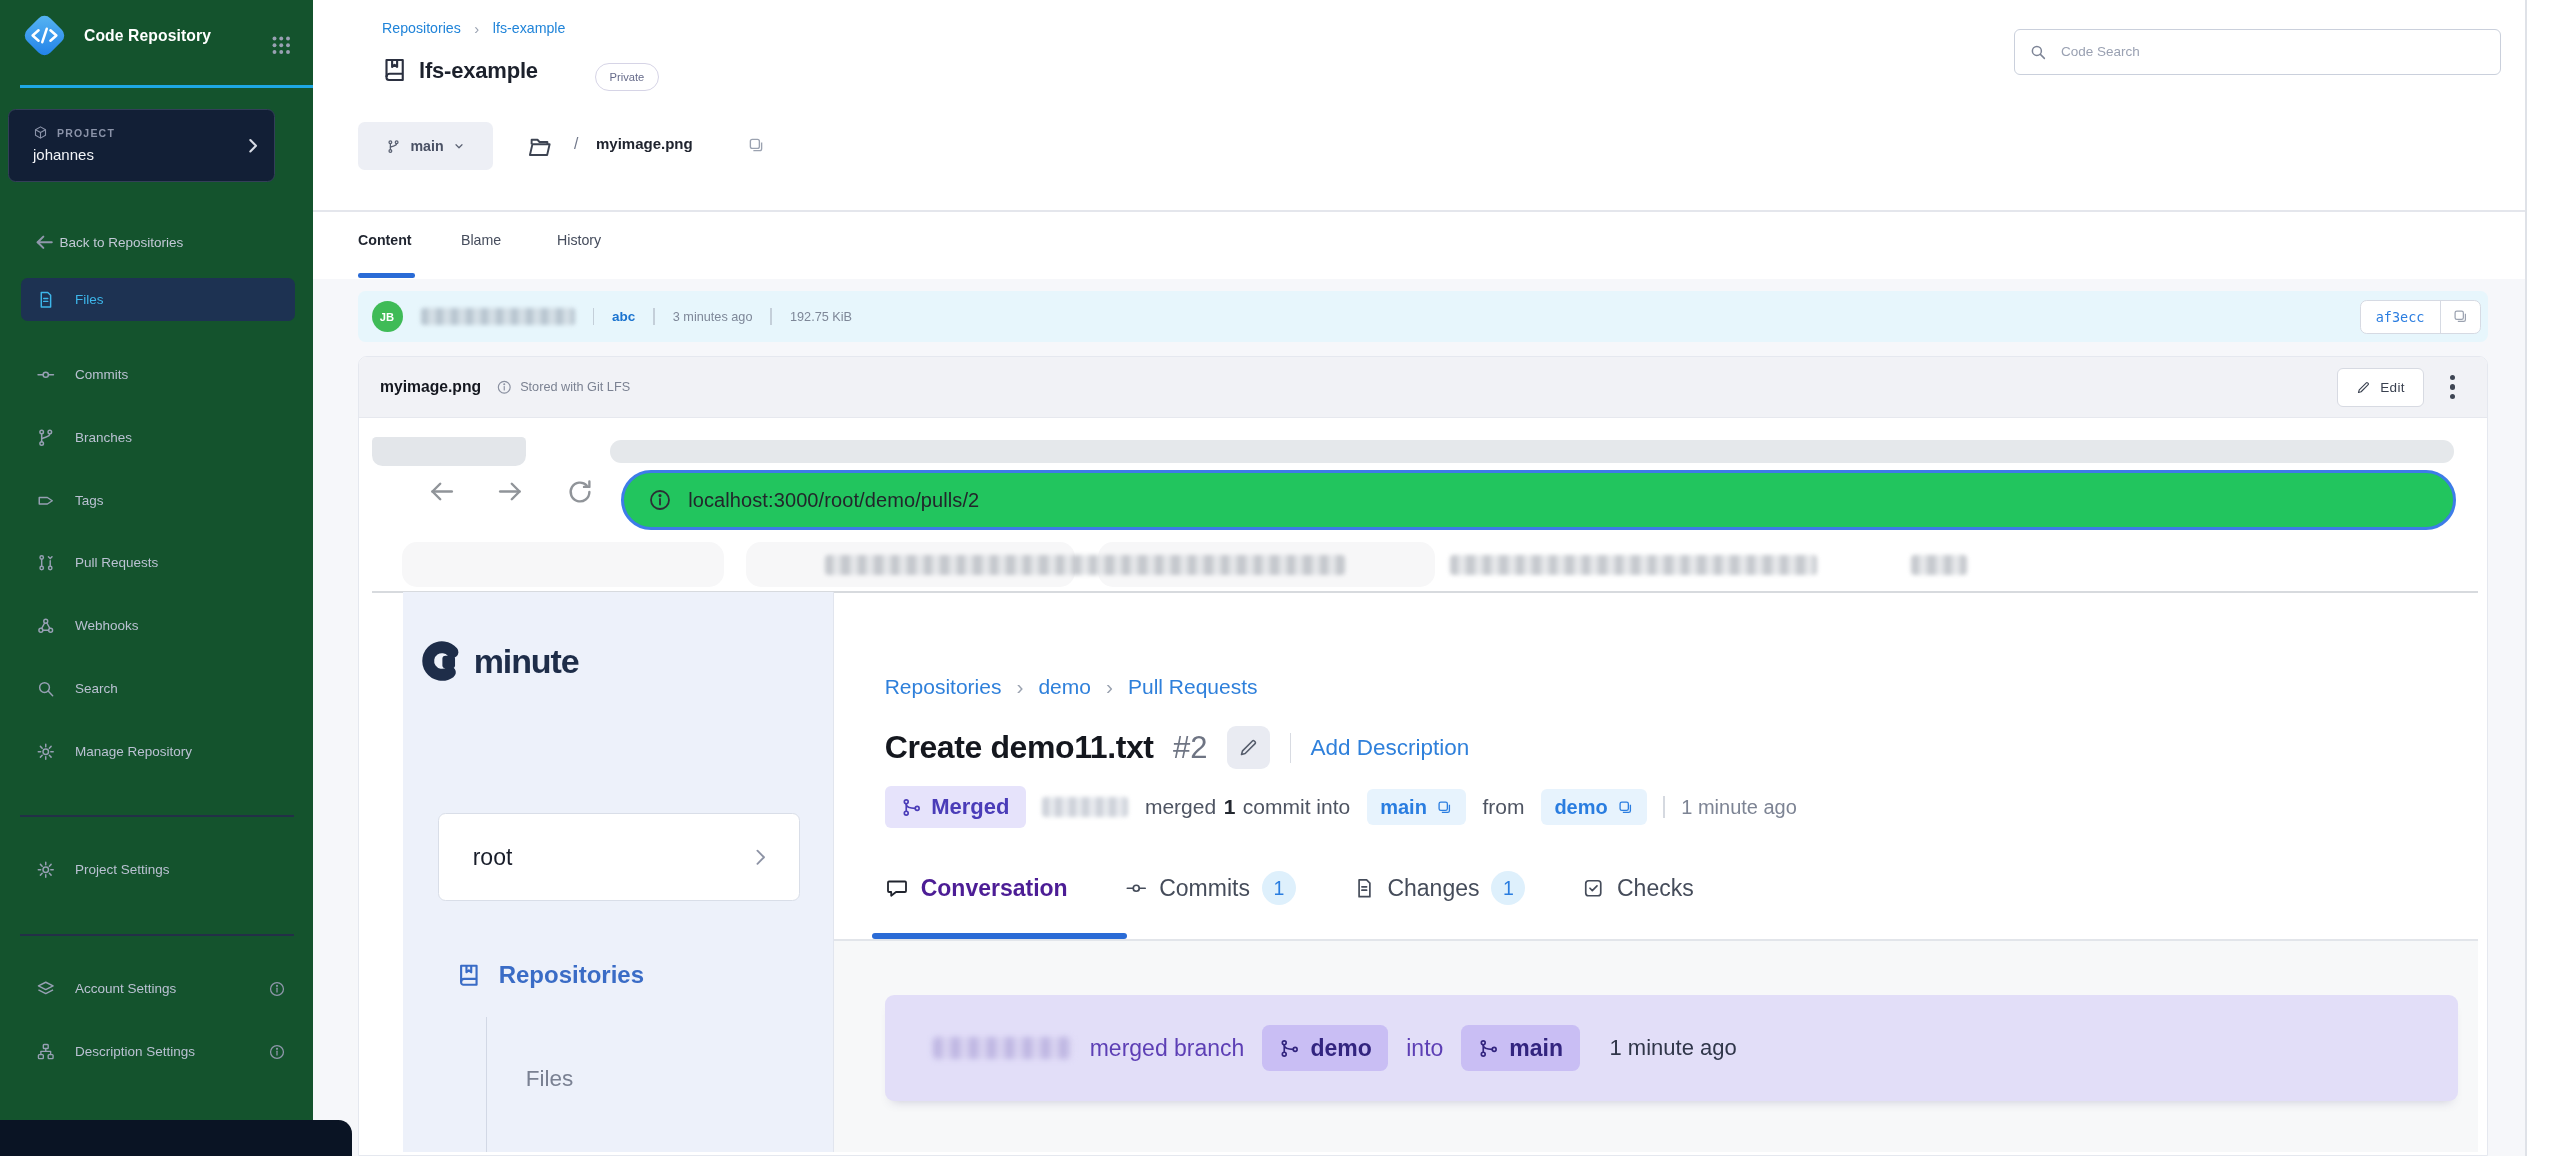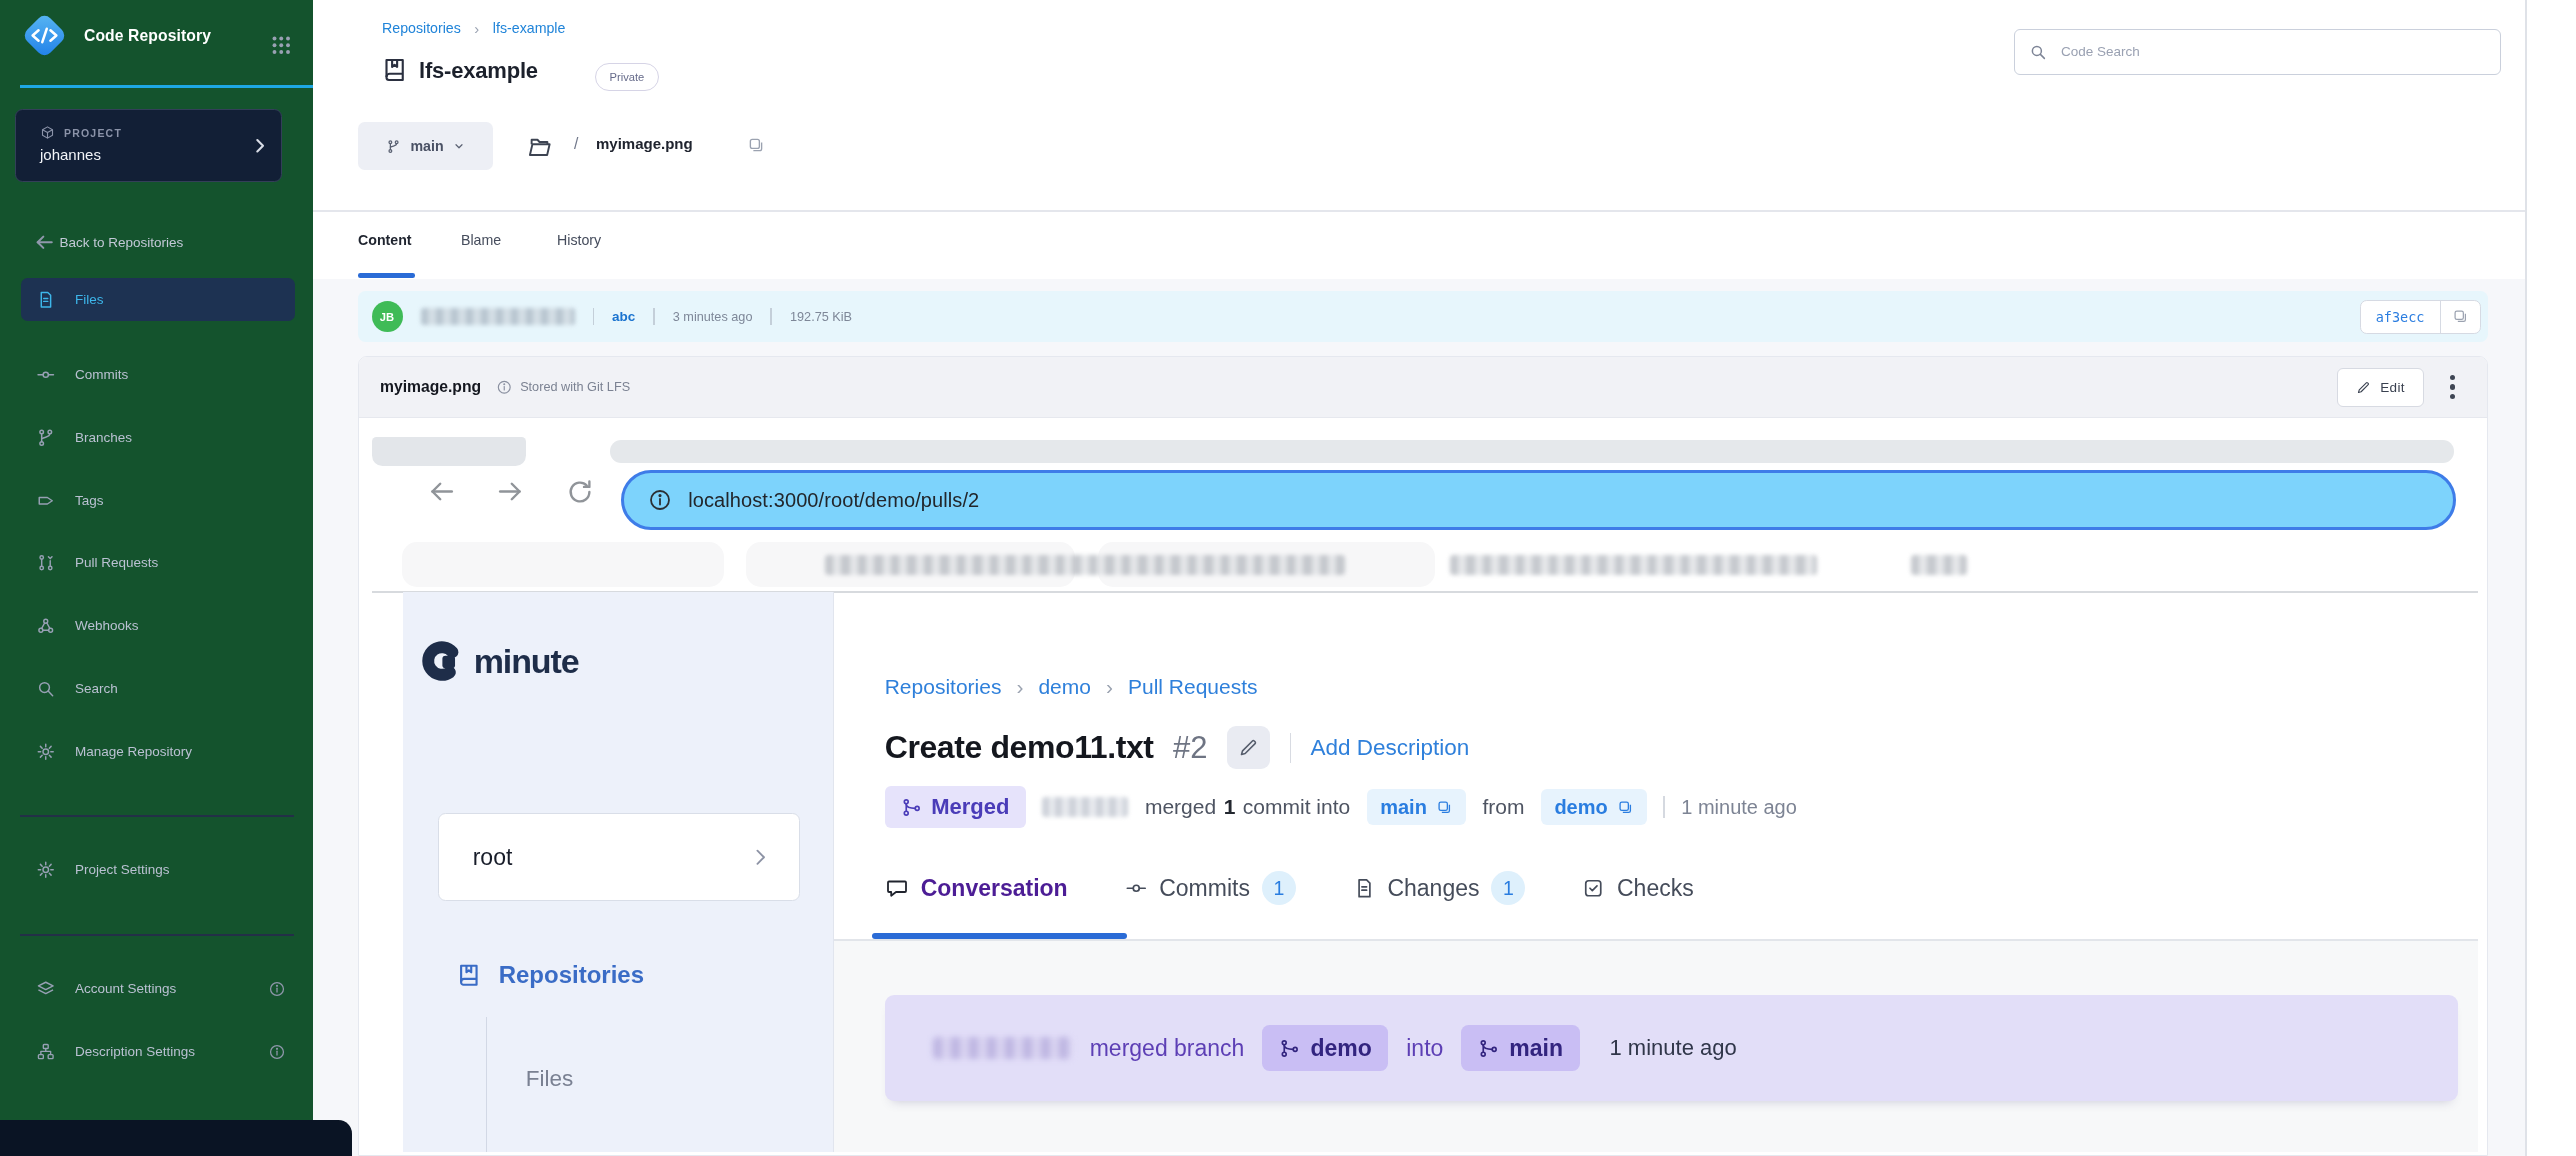--- a/index.html
+++ b/index.html
@@ -7,21 +7,21 @@
          font-family:"Liberation Sans",sans-serif;-webkit-font-smoothing:antialiased}
   .stage *{box-sizing:border-box}
   svg{display:block}
 
   
   .sb{position:absolute;left:0;top:0;width:313px;height:1156px;background:#14532d}
   .logo{position:absolute;left:19.5px;top:10.5px;width:49px;height:49px}
   .sb-title{position:absolute;left:84px;top:27px;font-size:15.7px;font-weight:bold;color:#fff;letter-spacing:0.1px}
   .grid9{position:absolute;left:270px;top:34px}
   .blue-line{position:absolute;left:19.5px;top:85px;width:294px;height:3px;background:#1ea7e3}
-  .proj{position:absolute;left:15px;top:109px;width:267px;height:73px;background:#121f36;
+  .proj{position:absolute;left:8px;top:109px;width:267px;height:73px;background:#121f36;
         border:1.5px solid #333f59;border-radius:7.5px}
   .proj-row1{position:absolute;left:24px;top:15px;display:flex;gap:9px;align-items:center;
              color:#8b93a9;font-size:10.5px;font-weight:bold;letter-spacing:1.2px}
   .proj-name{position:absolute;left:24px;top:36px;color:#f2f4f8;font-size:15px}
   .proj-chev{position:absolute;right:12px;top:25.5px;color:#d8dce6}
   .back{position:absolute;left:33px;top:231px;display:flex;gap:4px;align-items:center;
         color:#c3c9d7;font-size:13.5px;cursor:pointer}
   .back svg{color:#9098ac}
   .sn{position:absolute;left:21px;width:274px;height:43px;border-radius:6.7px;display:flex;
       align-items:center;gap:19.5px;padding-left:15px;color:#bac1d2;font-size:13.5px;cursor:pointer}
@@ -93,21 +93,21 @@
          gap:4.5px;cursor:pointer}
   .kebab i{width:5.2px;height:5.2px;border-radius:50%;background:#3f4654}
 
   
   .shot{position:absolute;left:12.7px;top:80px;width:2106px;height:715px;overflow:hidden;background:#fff}
   .shot .a{position:absolute}
   .t1{left:0;top:0;width:154px;height:28.5px;background:#e3e6ea;border-radius:4.5px 4.5px 10.5px 10.5px}
   .t2{left:238px;top:3px;width:1844px;height:22.5px;background:#e5e8eb;border-radius:11.2px}
   .nbi{color:#909499}
   .urlbar{left:249px;top:33px;width:1835px;height:60px;border:3px solid #3e7ce8;border-radius:30px;
-          background:#7dd3fc;display:flex;align-items:center;gap:16.5px;padding-left:24px}
+          background:#22c55e;display:flex;align-items:center;gap:16.5px;padding-left:24px}
   .urlbar svg{color:#2b2f34;flex:none}
   .urlbar span{font-size:20px;color:#22262b;letter-spacing:0.1px}
   .bmblob{top:105px;height:45px;border-radius:15px;background:#f7f7f8}
   .bstreak{height:19.5px;border-radius:3.7px;
         background:repeating-linear-gradient(90deg,#b9bdc3 0 8.2px,#dfe1e4 8.2px 16.5px);
         filter:blur(2.2px);opacity:.8}
   .bmdiv{left:0;top:154px;width:2106px;height:1.5px;background:#d7dade}
   .gsb{left:31px;top:155px;width:431px;height:560px;background:#edf1fa;border-right:1.5px solid #e1e5ee}
   .glogo{left:47px;top:201px;display:flex;align-items:center;gap:9px}
   .gword{font-size:34px;font-weight:bold;color:#1e2d49;letter-spacing:-1.1px}

